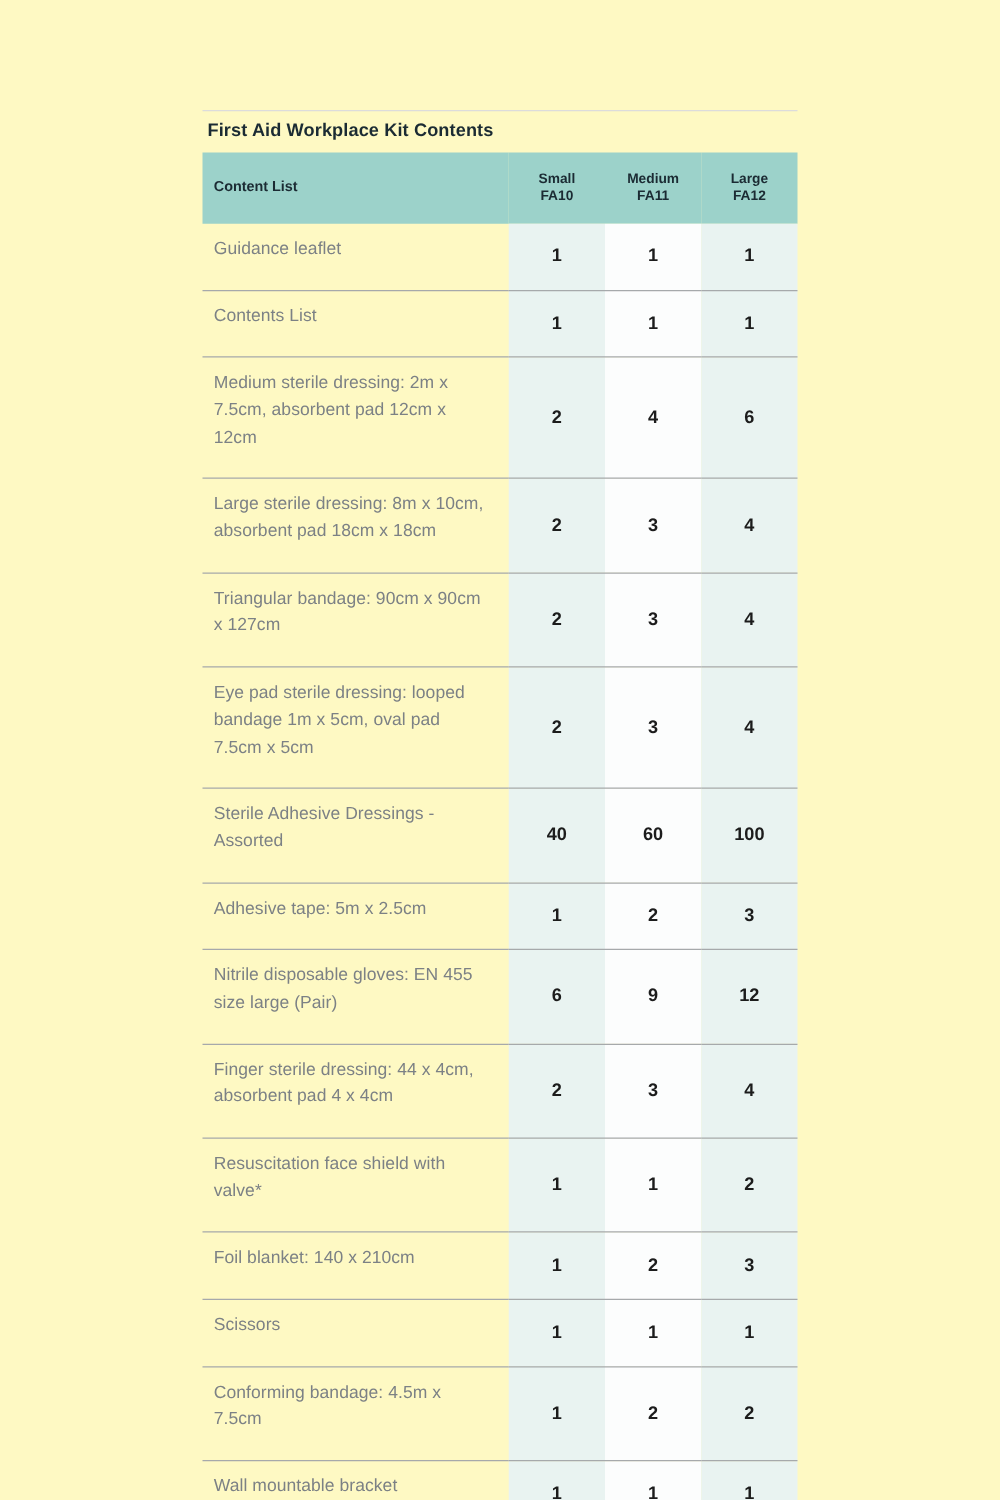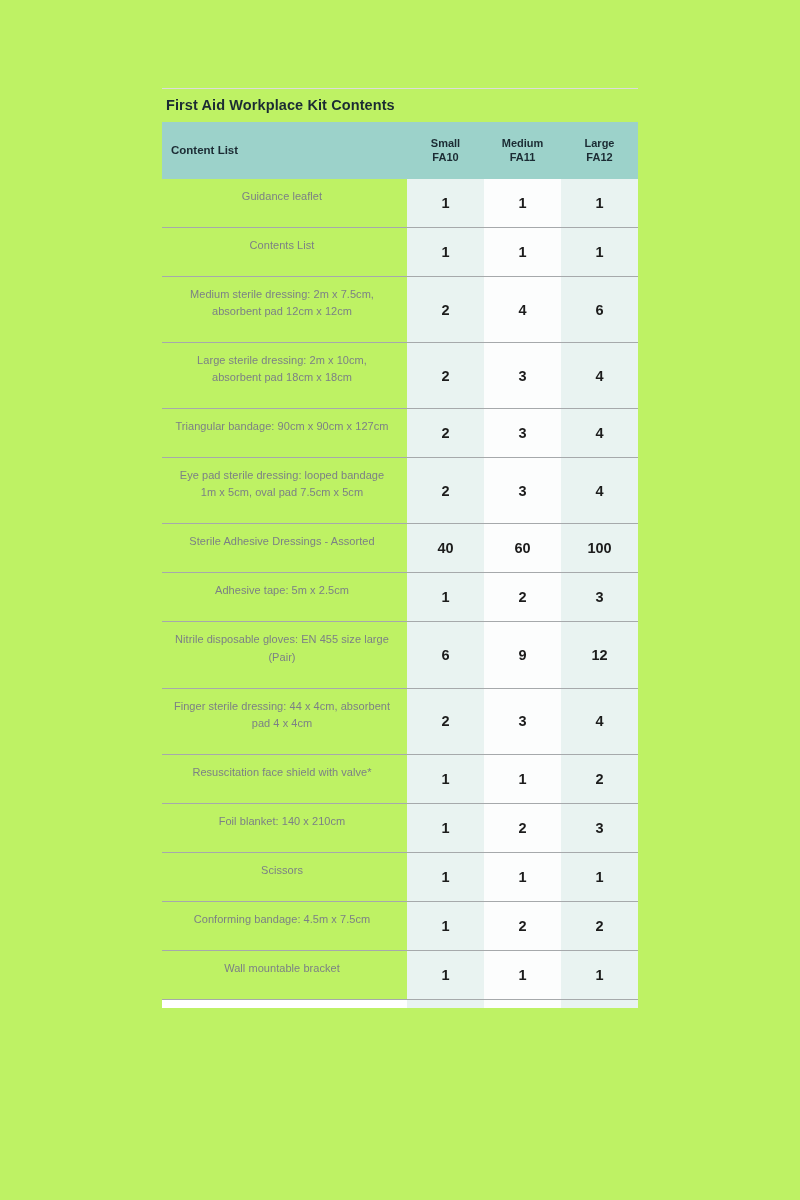--- a/index.html
+++ b/index.html
@@ -11,21 +11,21 @@
     width: 800px;
     height: 1200px;
     font-family: "Liberation Sans", sans-serif;
     -webkit-font-smoothing: antialiased;
   }
 
   .page {
     position: relative;
     width: 800px;
     height: 1200px;
-    background: #bef264;
+    background: #fef9c3;
     overflow: hidden;
   }
 
   .doc {
     position: absolute;
     left: 162px;
     top: 88px;
     width: 476px;
   }
 
@@ -84,23 +84,23 @@
   }
   tbody tr:first-child td {
     border-top: 0;
   }
   tbody tr:last-child td {
     border-bottom: 1px solid #a6a9ab;
     margin-top: 10px;
   }
 
   td.cell-name {
-    text-align: center;
+    text-align: left;
     padding: 9px 14px 22px 9px;
-    font-size: 11px;
+    font-size: 14px;
     line-height: 1.55;
     color: #7c8185;
     letter-spacing: 0.05px;
   }
 
   td.cell-num {
     text-align: center;
     font-size: 14.5px;
     font-weight: bold;
     color: #1c1c1c;
@@ -167,21 +167,21 @@
             <td class="cell-num plain">1</td>
             <td class="cell-num tint">1</td>
           </tr>
           <tr>
             <td class="cell-name">Medium sterile dressing: 2m x 7.5cm, absorbent pad 12cm x 12cm</td>
             <td class="cell-num tint">2</td>
             <td class="cell-num plain">4</td>
             <td class="cell-num tint">6</td>
           </tr>
           <tr>
-            <td class="cell-name">Large sterile dressing: 2m x 10cm, absorbent pad 18cm x 18cm</td>
+            <td class="cell-name">Large sterile dressing: 8m x 10cm, absorbent pad 18cm x 18cm</td>
             <td class="cell-num tint">2</td>
             <td class="cell-num plain">3</td>
             <td class="cell-num tint">4</td>
           </tr>
           <tr>
             <td class="cell-name">Triangular bandage: 90cm x 90cm x 127cm</td>
             <td class="cell-num tint">2</td>
             <td class="cell-num plain">3</td>
             <td class="cell-num tint">4</td>
           </tr>

